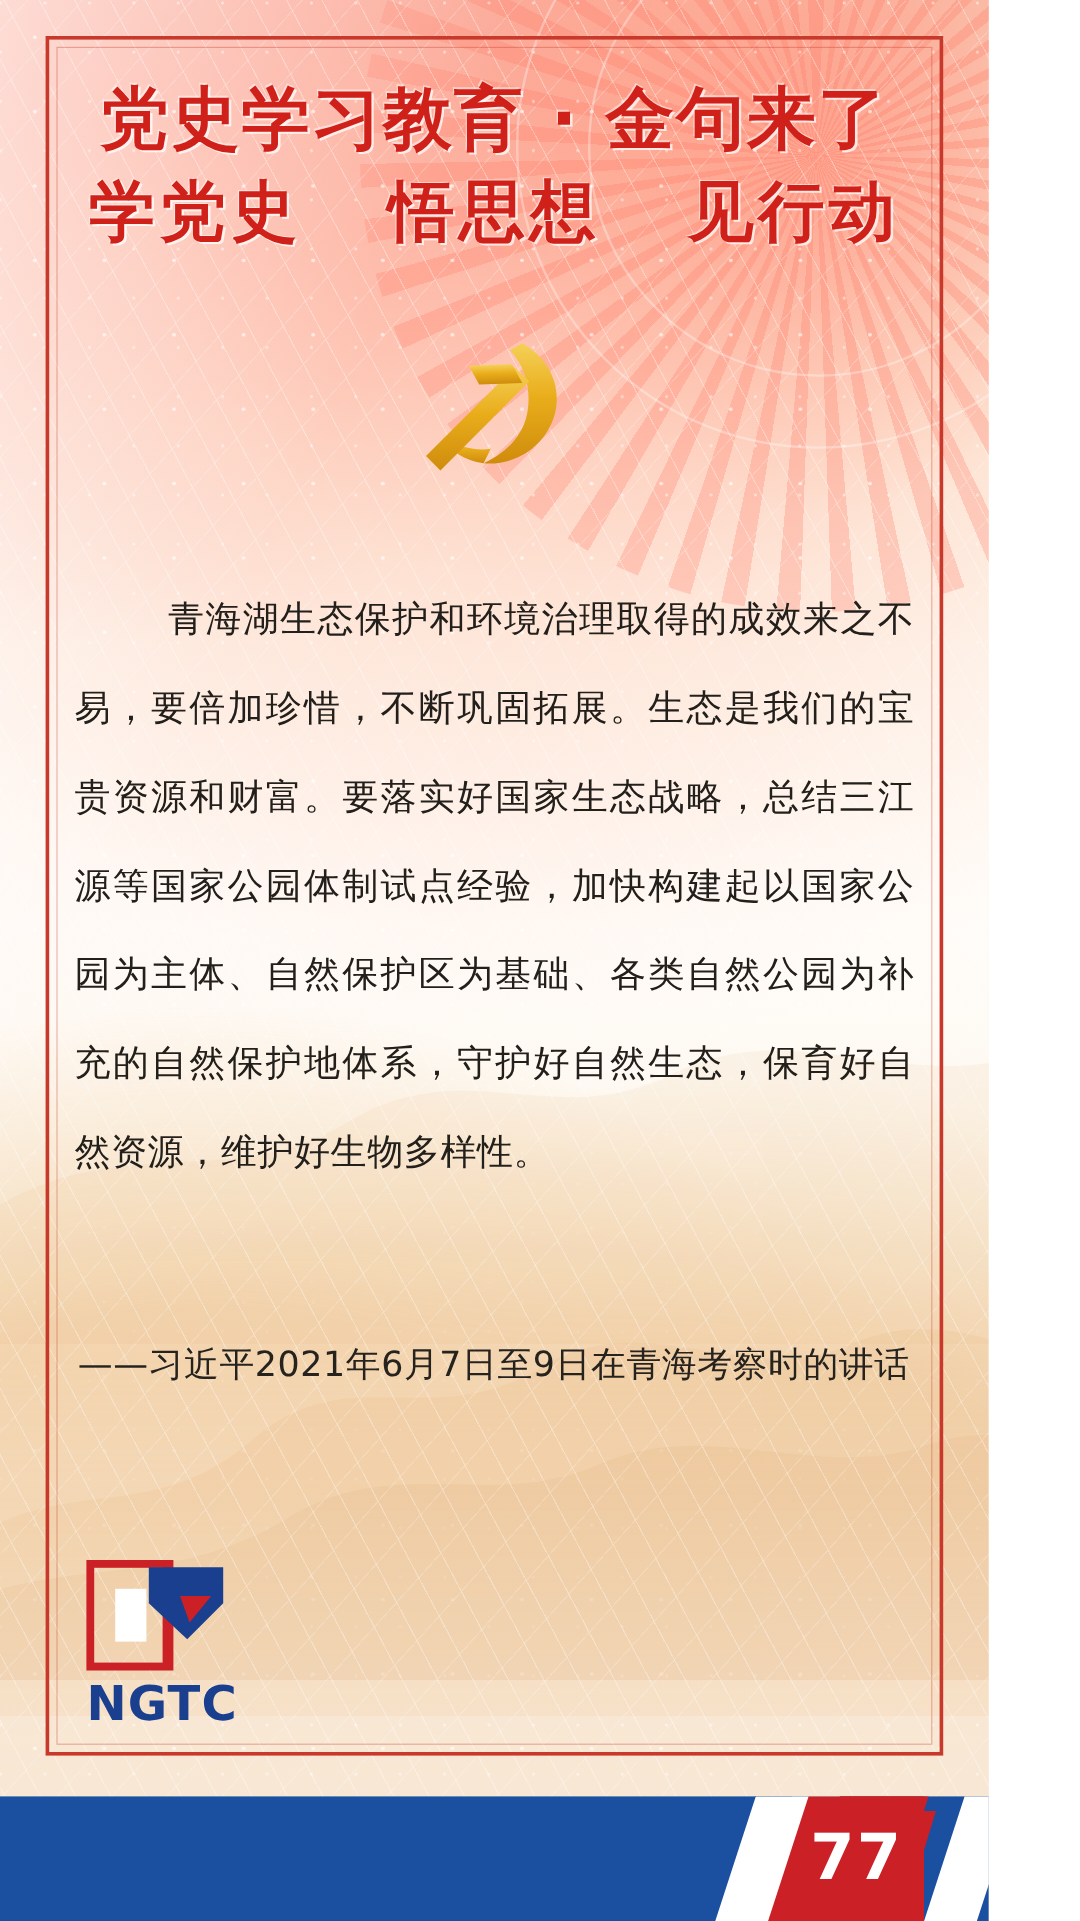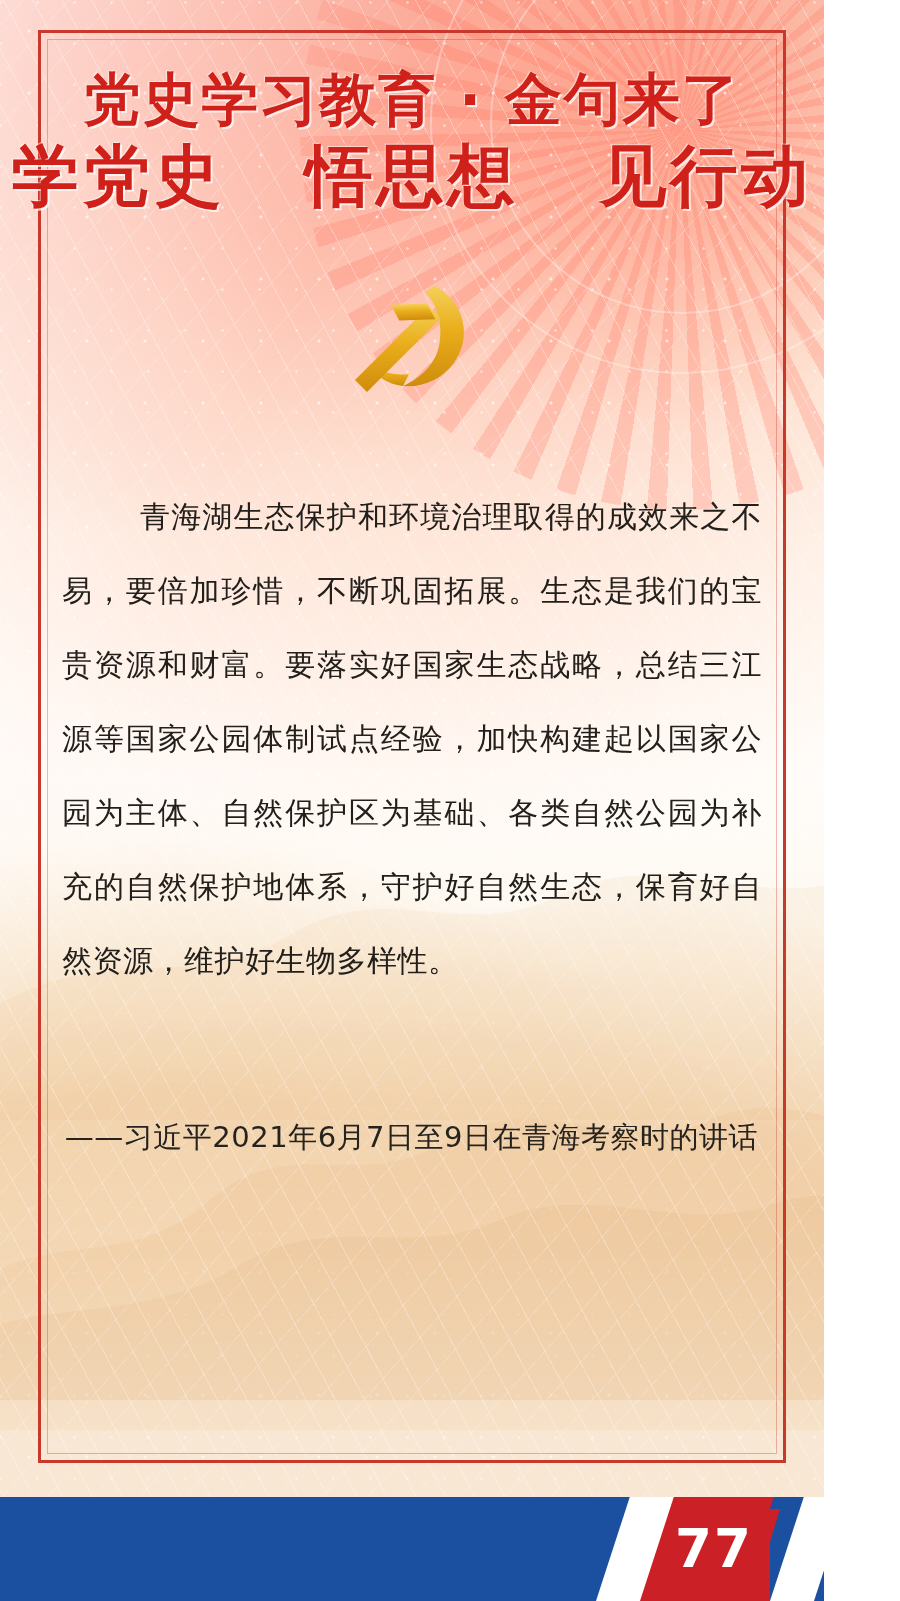--- a/index.html
+++ b/index.html
@@ -134,21 +134,21 @@
     text-shadow:
       2px 2px 0 rgba(255,255,255,0.75),
       -1px -1px 0 rgba(255,255,255,0.5);
     white-space: nowrap;
   }
   .title-1 {
     font-size: 57px;
     line-height: 74px;
   }
   .title-2 {
-    font-size: 67px;
+    font-size: 55px;
     line-height: 80px;
     letter-spacing: 4px;
     text-align: center;
   }
   .title-2 .gap { display: inline-block; width: 26px; }
 
   
   .emblem {
     position: absolute;
     left: 50%;
@@ -345,20 +345,32 @@
 
       <path d="M44,124 L118,50 L130,62 L56,136 Z" fill="url(#gold)" transform="translate(-6,-16)"></path>
 
       <path d="M96,18 L132,18 L140,34 L104,34 Z" fill="url(#gold)" transform="translate(-22,14) rotate(-2 118 26)"></path>
     </svg>
   </div>
 
   <div class="quote">青海湖生态保护和环境治理取得的成效来之不易，要倍加珍惜，不断巩固拓展。生态是我们的宝贵资源和财富。要落实好国家生态战略，总结三江源等国家公园体制试点经验，加快构建起以国家公园为主体、自然保护区为基础、各类自然公园为补充的自然保护地体系，守护好自然生态，保育好自然资源，维护好生物多样性。</div>
   <div class="attribution">——习近平2021年6月7日至9日在青海考察时的讲话</div>
 
+  <div class="logo">
+    <div class="logo-mark">
+      <svg width="120" height="92" viewBox="0 0 120 92">
+        <rect x="2" y="2" width="66" height="88" fill="none" stroke="#cc2027" stroke-width="9"></rect>
+        <rect x="24" y="24" width="26" height="44" fill="#ffffff"></rect>
+        <path d="M52,6 L114,6 L114,36 L84,66 L52,36 Z" fill="#1b3f8f"></path>
+        <path d="M66,10 L108,10 L108,32 L86,54 L66,32 Z" fill="#ffffff" opacity="0"></path>
+        <path d="M78,30 L104,30 L86,52 Z" fill="#cc2027"></path>
+      </svg>
+    </div>
+    <div class="logo-text">NGTC</div>
+  </div>
 
   <div class="bottom-bar">
     <div class="bar-blue-left"></div>
     <div class="bar-blue-right"></div>
     <div class="bar-white-wedge"></div>
     <div class="bar-red"></div>
     <div class="bar-red-2"></div>
     <div class="bar-white-wedge-2"></div>
     <div class="page-badge">
       <span class="page-number">77</span>

